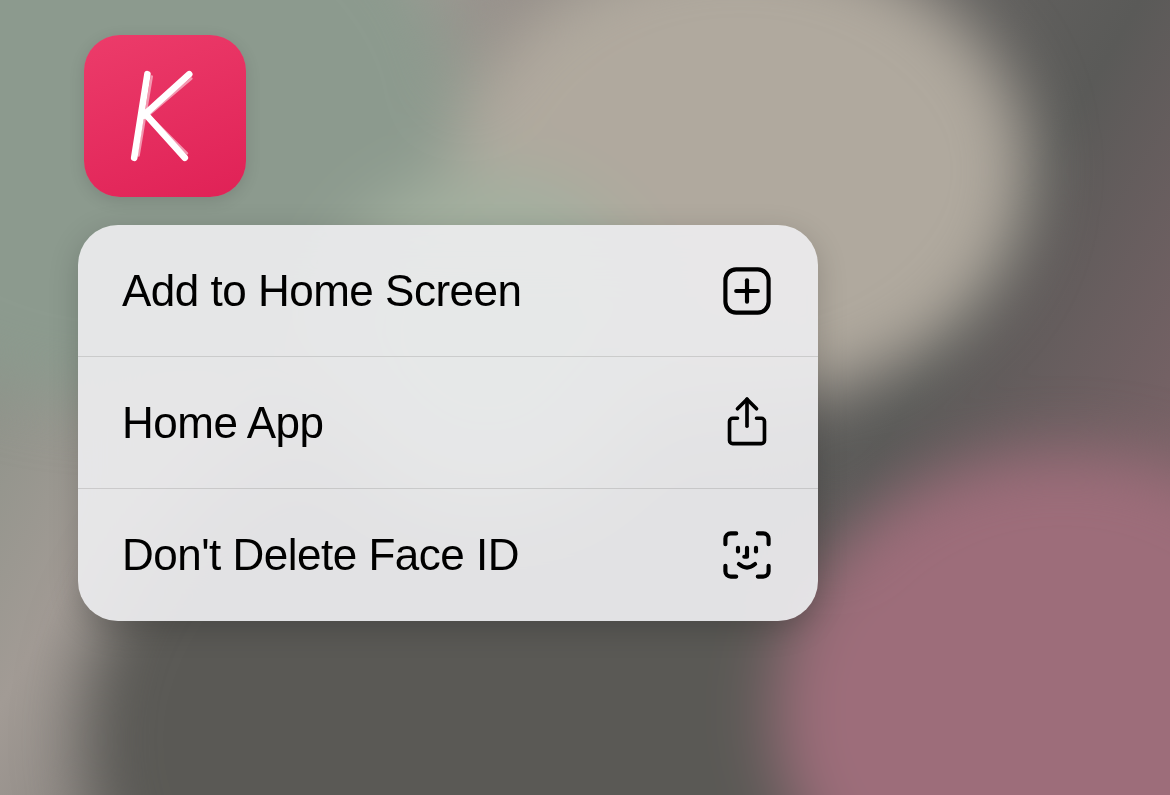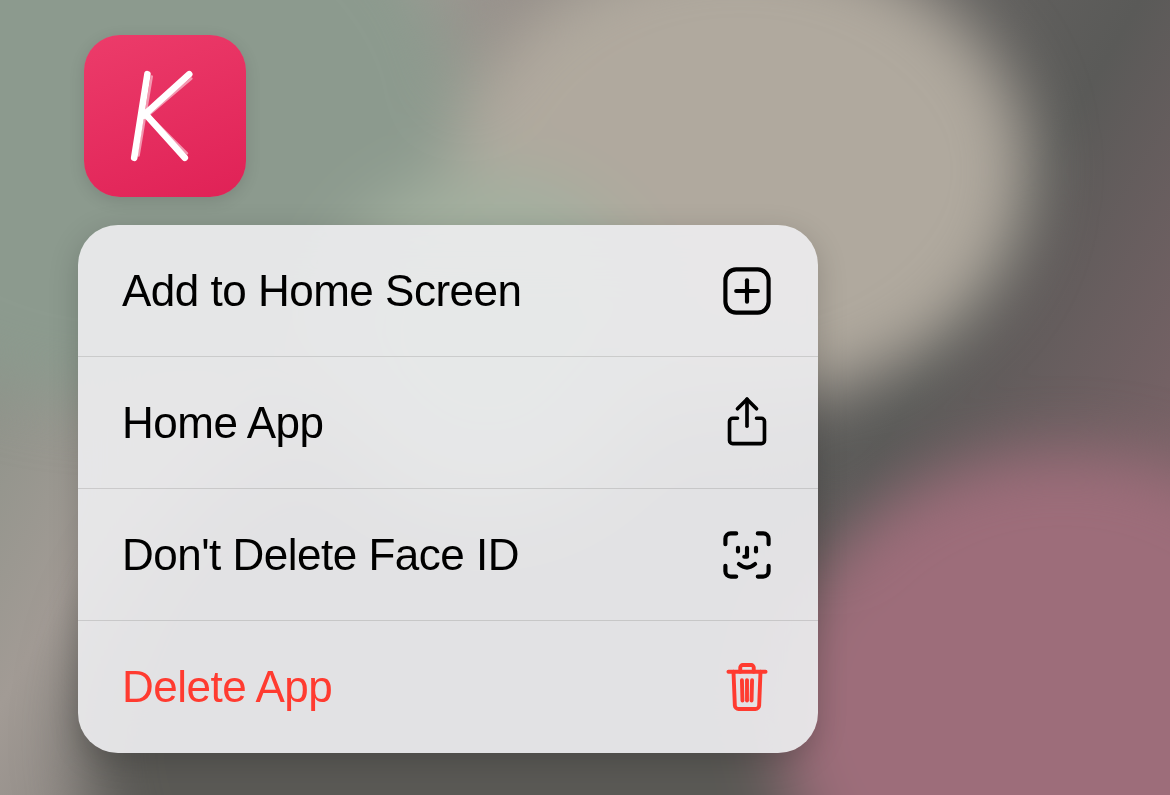--- a/index.html
+++ b/index.html
@@ -153,27 +153,14 @@
           <path d="M 27 21 L 27 24 C 27 25.7 25.7 27 24 27 L 21 27"></path>
           <path d="M 9 27 L 6 27 C 4.3 27 3 25.7 3 24 L 3 21"></path>
           <line x1="10" y1="11" x2="10" y2="13"></line>
           <line x1="20" y1="11" x2="20" y2="13"></line>
           <path d="M 15 11 L 15 16 L 13.5 16"></path>
           <path d="M 10.5 20 C 12 21.3 13.5 22 15 22 C 16.5 22 18 21.3 19.5 20"></path>
         </svg>
       </span>
     </div>
 
-    <div class="menu-item destructive">
-      <span class="menu-label">Delete App</span>
-      <span class="icon-slot">
-        <svg viewBox="0 0 30 32" fill="none" stroke="currentColor" stroke-width="2.3" stroke-linecap="round" stroke-linejoin="round">
-          <path d="M 4 7 L 26 7"></path>
-          <path d="M 11 7 L 11 4.5 C 11 3.7 11.7 3 12.5 3 L 17.5 3 C 18.3 3 19 3.7 19 4.5 L 19 7"></path>
-          <path d="M 7 7 L 7.8 27 C 7.9 28.1 8.8 29 10 29 L 20 29 C 21.2 29 22.1 28.1 22.2 27 L 23 7"></path>
-          <line x1="12" y1="12" x2="12.3" y2="24"></line>
-          <line x1="15" y1="12" x2="15" y2="24"></line>
-          <line x1="18" y1="12" x2="17.7" y2="24"></line>
-        </svg>
-      </span>
-    </div>
   </div>
 </div>
 
 </body></html>

